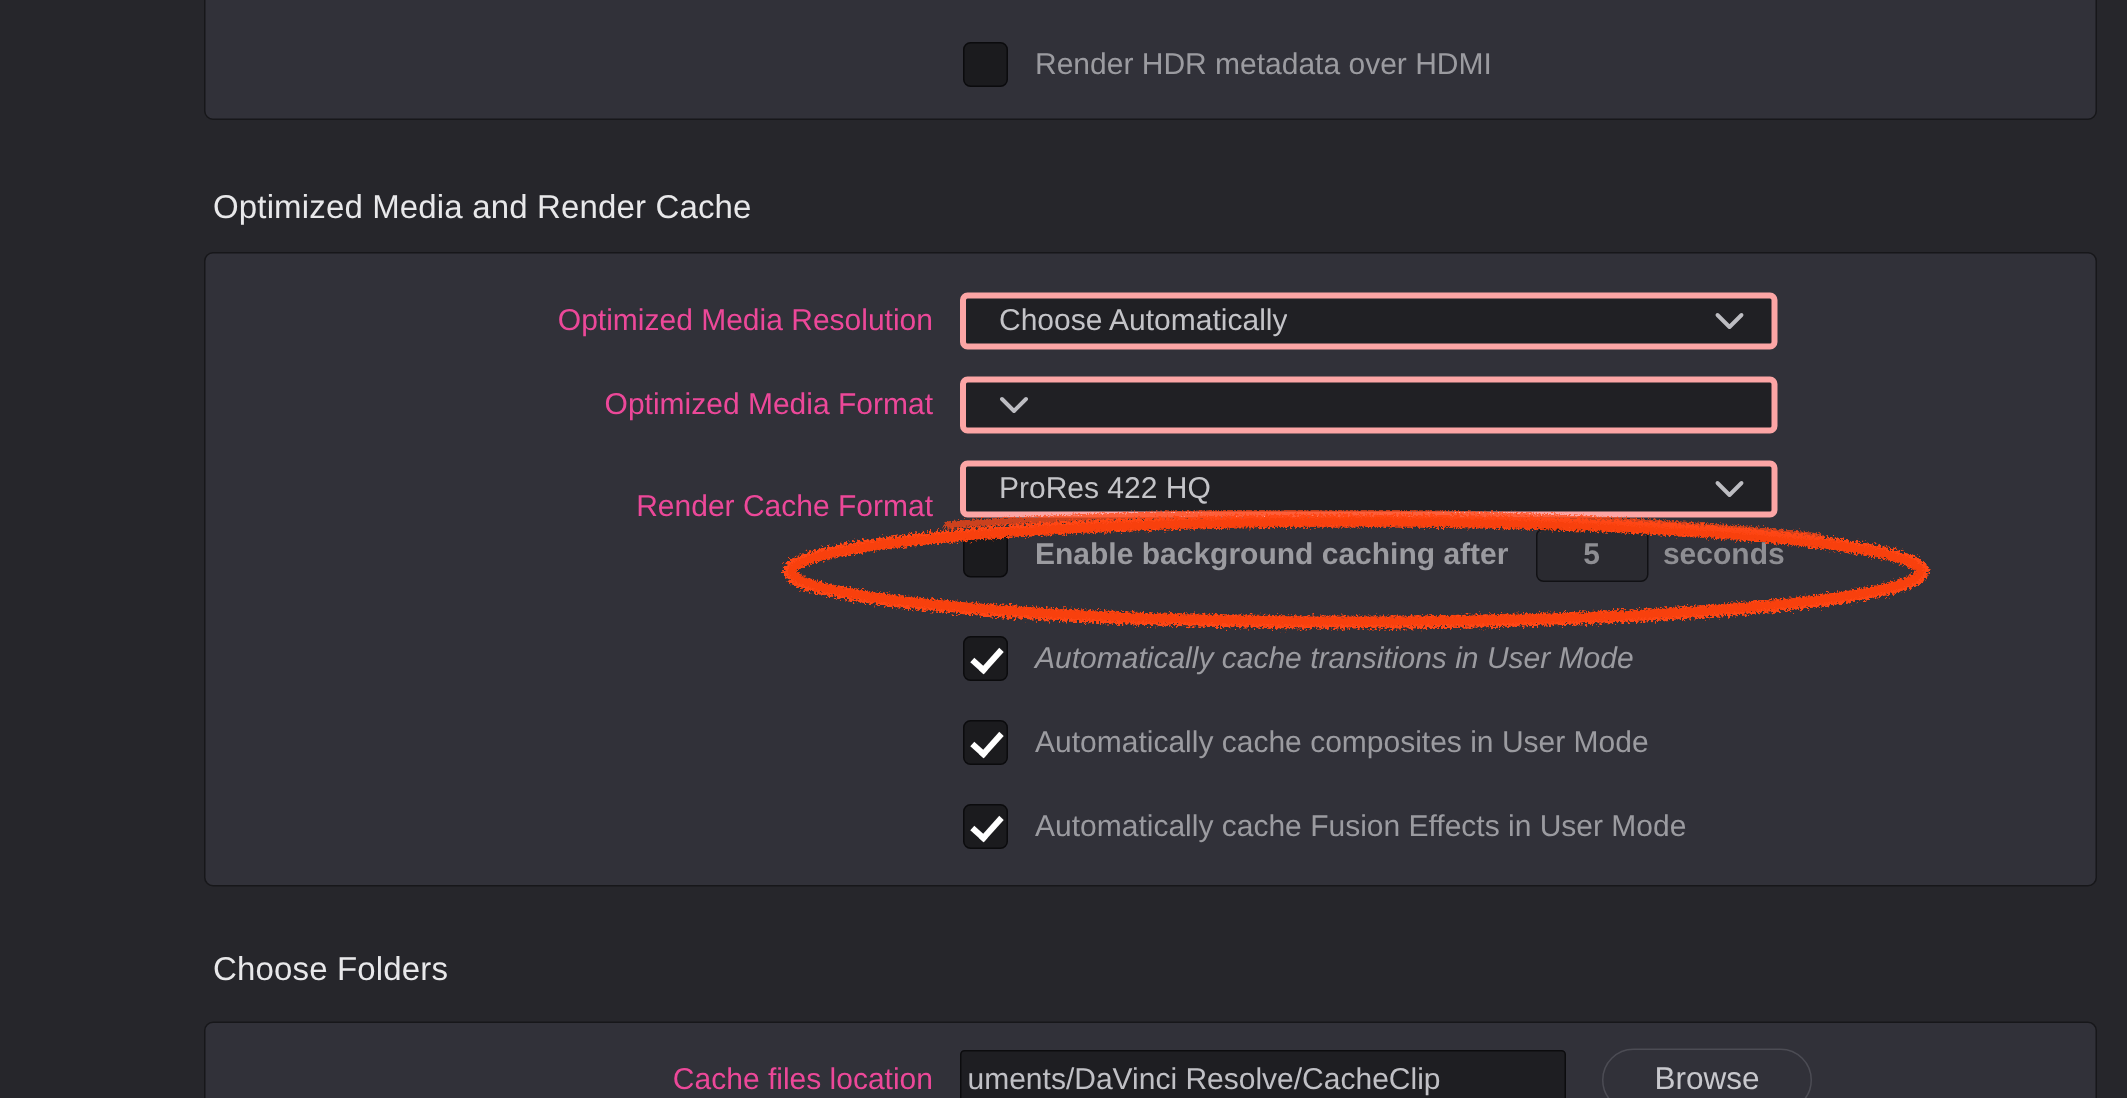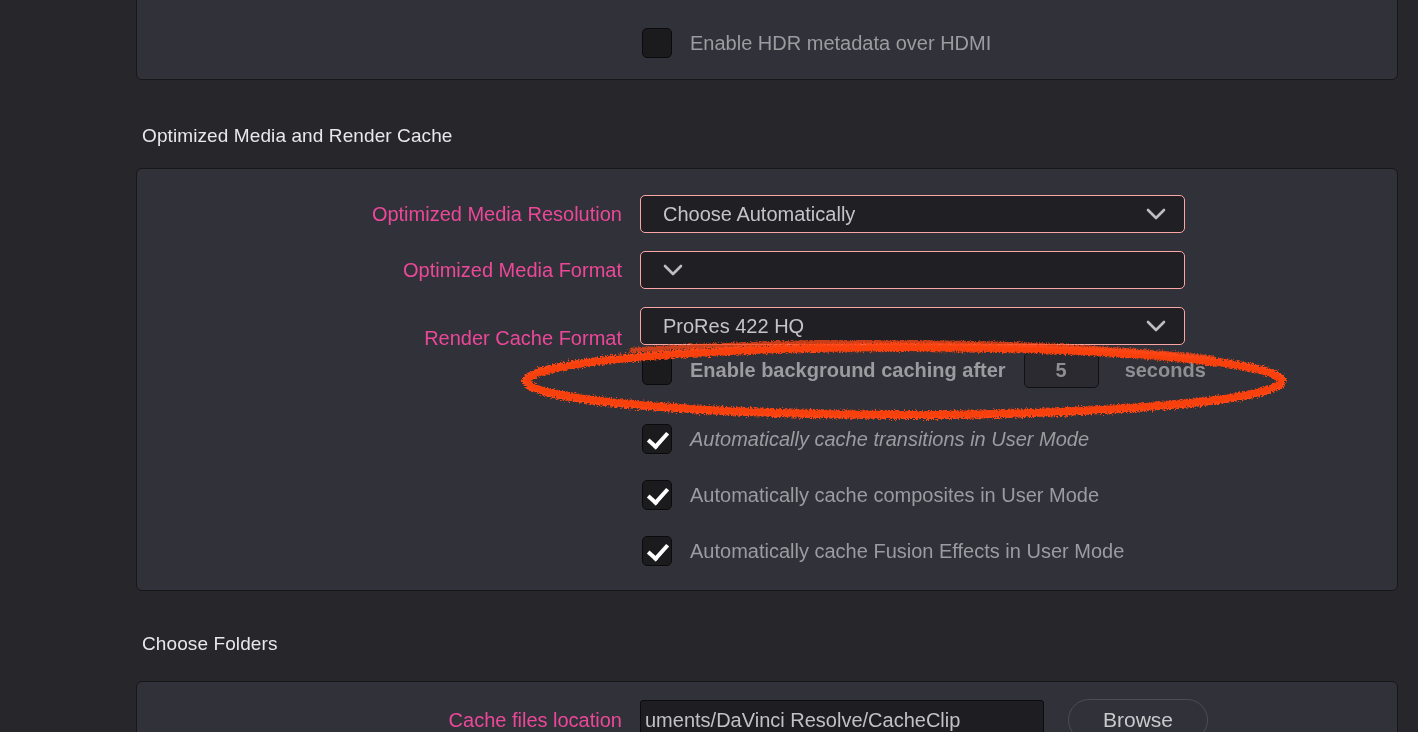--- a/index.html
+++ b/index.html
@@ -52,21 +52,21 @@
     left: 136px;
     top: 681px;
     width: 1262px;
     height: 140px;
   }
 
   
   .section-title {
     position: absolute;
     color: #e8e8ea;
-    font-size: 19px;
+    font-size: 22px;
     letter-spacing: 0.1px;
     white-space: nowrap;
   }
   .title-omrc { left: 142px; top: 125px; }
   .title-wf   { left: 142px; top: 633px; }
 
   
   .row {
     position: absolute;
     display: flex;
@@ -81,21 +81,21 @@
     white-space: nowrap;
     padding-right: 18px;
     box-sizing: border-box;
   }
 
   
   .dropdown {
     width: 545px;
     height: 38px;
     background: #202024;
-    border: 1px solid #fca5a5;
+    border: 4px solid #fca5a5;
     border-radius: 5px;
     display: flex;
     align-items: center;
     justify-content: space-between;
     padding: 0 14px 0 22px;
     box-sizing: border-box;
   }
   .dropdown-value {
     color: #c4c4c8;
     font-size: 20px;
@@ -159,21 +159,21 @@
     font-size: 20px;
     display: flex;
     align-items: center;
     justify-content: center;
     box-sizing: border-box;
     margin-left: 18px;
   }
   .unit-label {
     color: #8e8e93;
     font-size: 20px;
-    margin-left: 26px;
+    margin-left: 10px;
     white-space: nowrap;
   }
 
   
   .textinput {
     width: 404px;
     height: 40px;
     background: #1e1e22;
     border: 1px solid #0c0c0e;
     border-radius: 3px;
@@ -216,21 +216,21 @@
 </style>
 </head>
 <body>
 
 <div class="screen">
 
   <div class="panel panel-monitoring"></div>
 
   <div class="cbrow" style="left:642px; top:27px;">
     <span class="checkbox"></span>
-    <span class="cb-label">Enable HDR metadata over HDMI</span>
+    <span class="cb-label">Render HDR metadata over HDMI</span>
   </div>
 
   <div class="section-title title-omrc">Optimized Media and Render Cache</div>
 
   <div class="panel panel-cache"></div>
 
   <div class="row" style="left:140px; top:197px; width:1045px;">
     <span class="field-label" style="width:500px;">Optimized Media Resolution</span>
     <span class="dropdown">
       <span class="dropdown-value">Choose Automatically</span>

